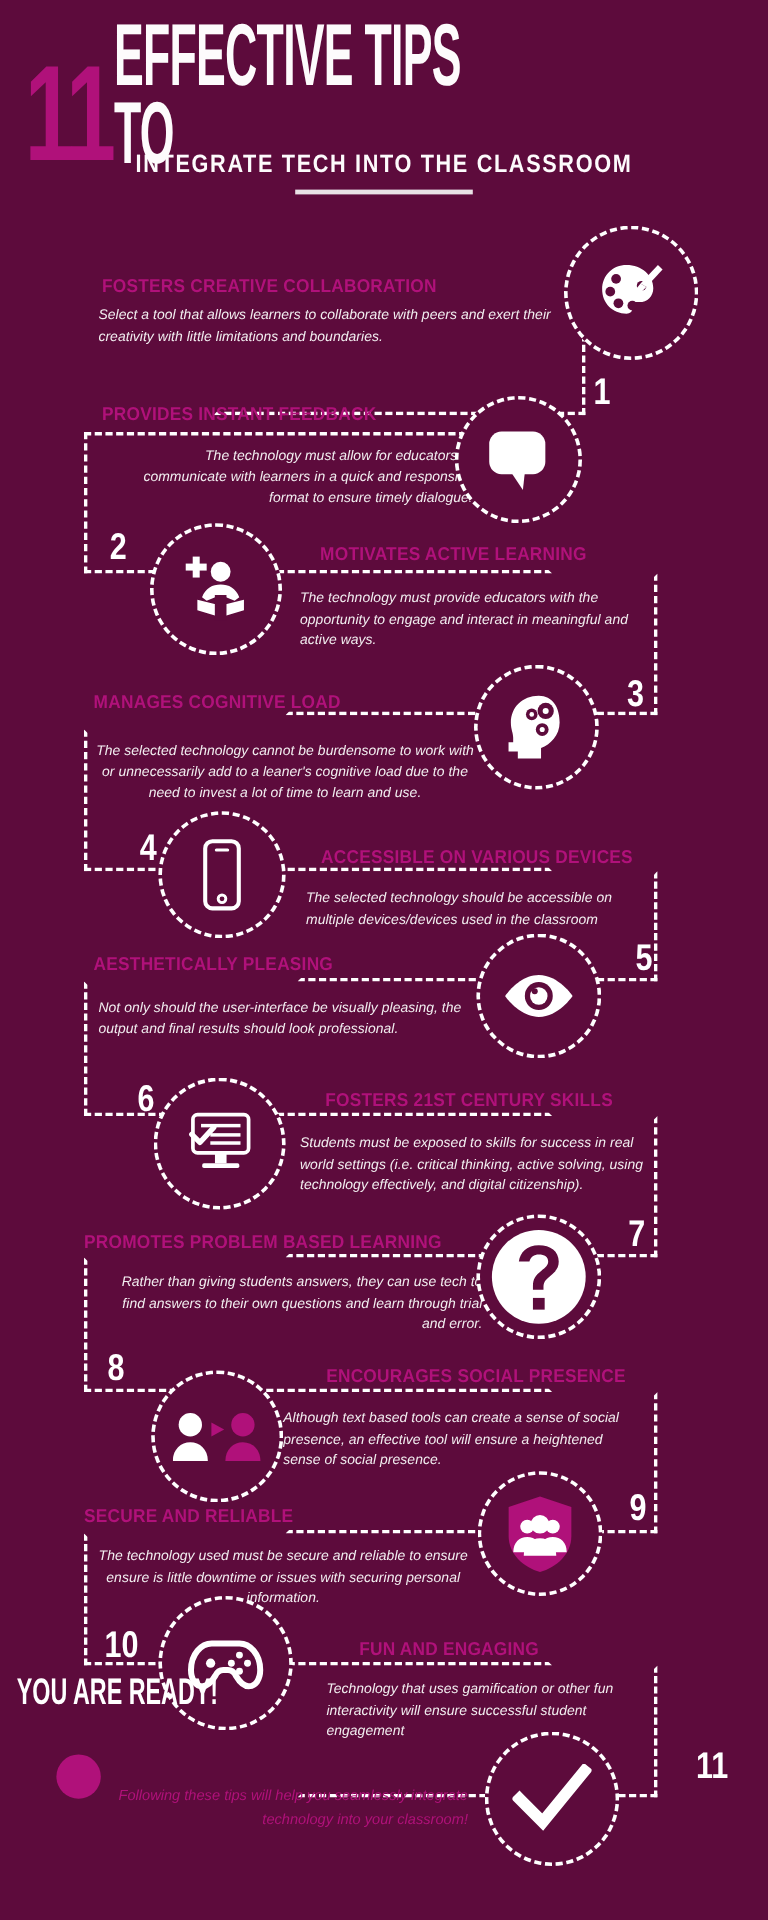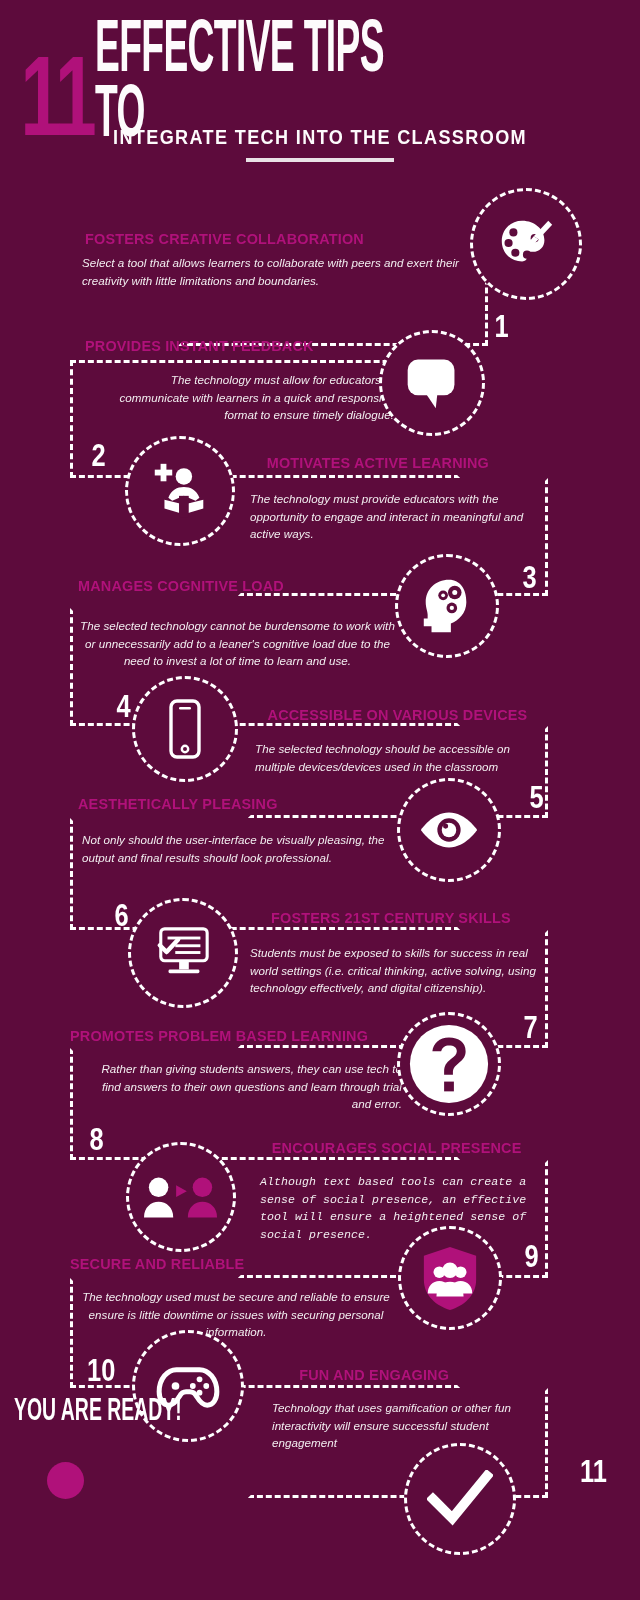--- a/index.html
+++ b/index.html
@@ -224,21 +224,21 @@
       <svg width="86" height="86" viewBox="0 0 88 88">
         <circle cx="44" cy="44" r="40" fill="#ffffff"></circle>
         <path fill="#5d0b3c" d="M44 17c-10 0-16 6-17 14h9c1-4 4-6 8-6 5 0 8 2 8 6 0 3-2 5-6 8-5 4-7 7-7 13v3h9v-2c0-4 1-6 6-10 5-4 7-7 7-12 0-9-7-14-17-14z"></path>
         <rect x="39" y="62" width="10" height="10" fill="#5d0b3c"></rect>
       </svg>
     </span>
   </div>
 
   <div class="dbox" style="left:238px; top:1160px; width:310px; height:118px; border-left-color:transparent; border-top-color:transparent;"></div>
   <div class="tip-title r" style="left:253px; top:1139px;">ENCOURAGES SOCIAL PRESENCE</div>
-  <div class="tip-body" style="left:260px; top:1173px; width:292px;font-family:Liberation Mono, monospace;">Although text based tools can create a sense of social presence, an effective tool will ensure a heightened sense of social presence.</div>
+  <div class="tip-body" style="left:236px; top:1173px; width:292px;">Although text based tools can create a sense of social presence, an effective tool will ensure a heightened sense of social presence.</div>
   <div class="num" style="left:523px; top:1241px;">9</div>
   <div class="circ" style="left:126px; top:1142px; width:110px; height:110px; background:#5d0b3c;">
     <span>
       <svg width="74" height="46" viewBox="0 0 76 46">
         <circle cx="15" cy="13" r="10" fill="#ffffff"></circle>
         <path fill="#ffffff" d="M0 44c0-10 7-16 15-16s15 6 15 16z"></path>
         <circle cx="60" cy="13" r="10" fill="#b0117a"></circle>
         <path fill="#b0117a" d="M45 44c0-10 7-16 15-16s15 6 15 16z"></path>
         <path fill="#b0117a" d="M33 11l11 6-11 6z"></path>
       </svg>
@@ -275,20 +275,21 @@
         <circle cx="48" cy="19" r="3" fill="#ffffff"></circle>
         <circle cx="55" cy="26" r="3" fill="#ffffff"></circle>
         <circle cx="48" cy="33" r="3" fill="#ffffff"></circle>
         <circle cx="41" cy="26" r="3" fill="#ffffff"></circle>
       </svg>
     </span>
   </div>
 
   <div class="ready">YOU ARE READY!</div>
   <div class="dot"></div>
+  <div class="foot-text">Following these tips will help you seamlessly integrate technology into your classroom!</div>
   <div class="circ" style="left:404px; top:1443px; width:112px; height:112px; background:#5d0b3c;">
     <span>
       <svg width="66" height="58" viewBox="0 0 68 60">
         <path d="M6 30 l20 20 L62 6" fill="none" stroke="#ffffff" stroke-width="10" stroke-linecap="square" stroke-linejoin="miter"></path>
       </svg>
     </span>
   </div>
 
 </div>
 

